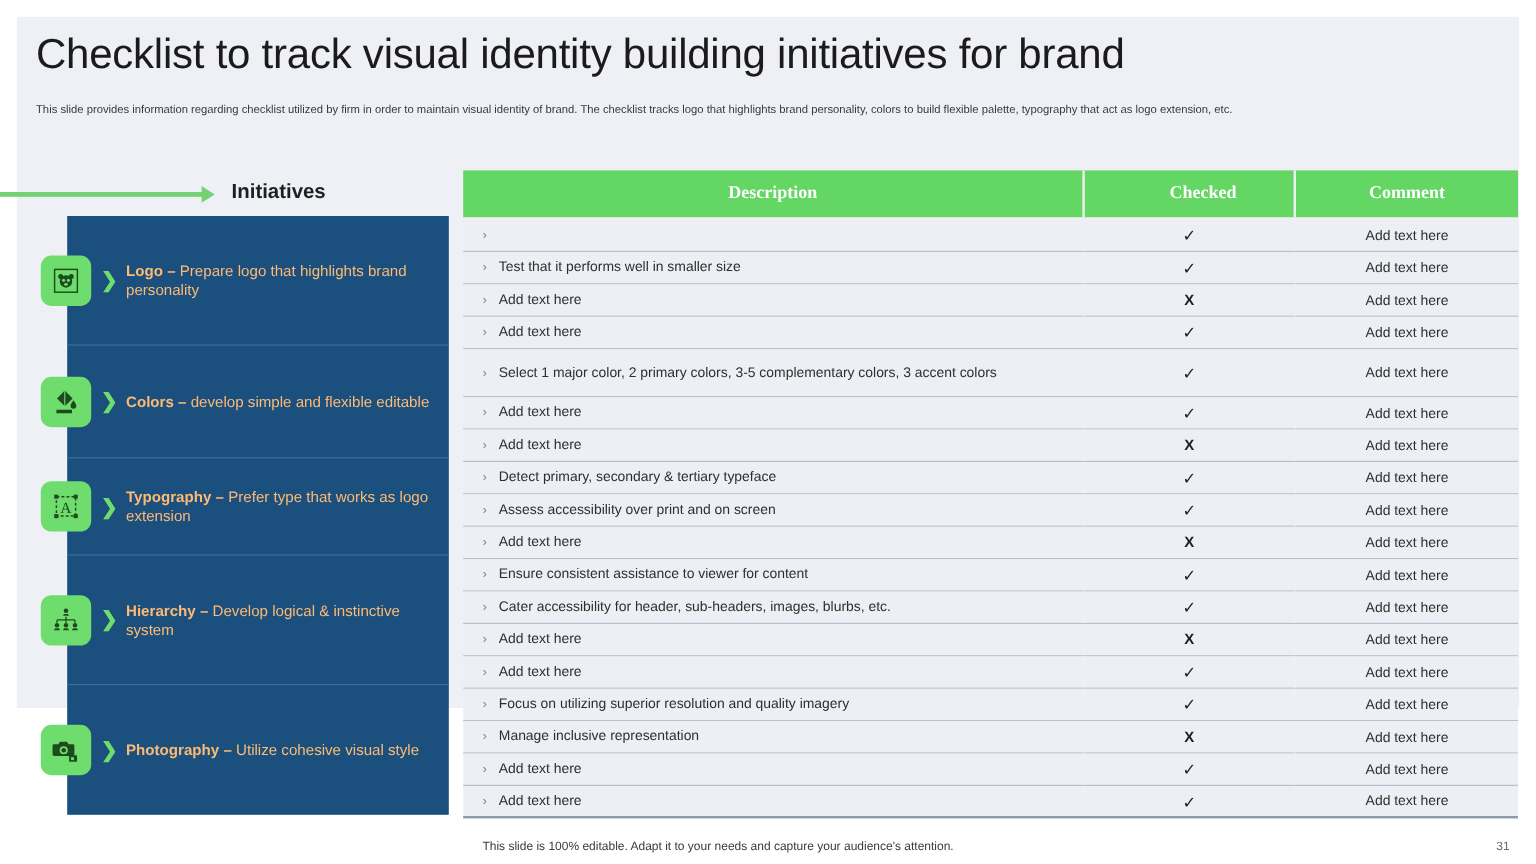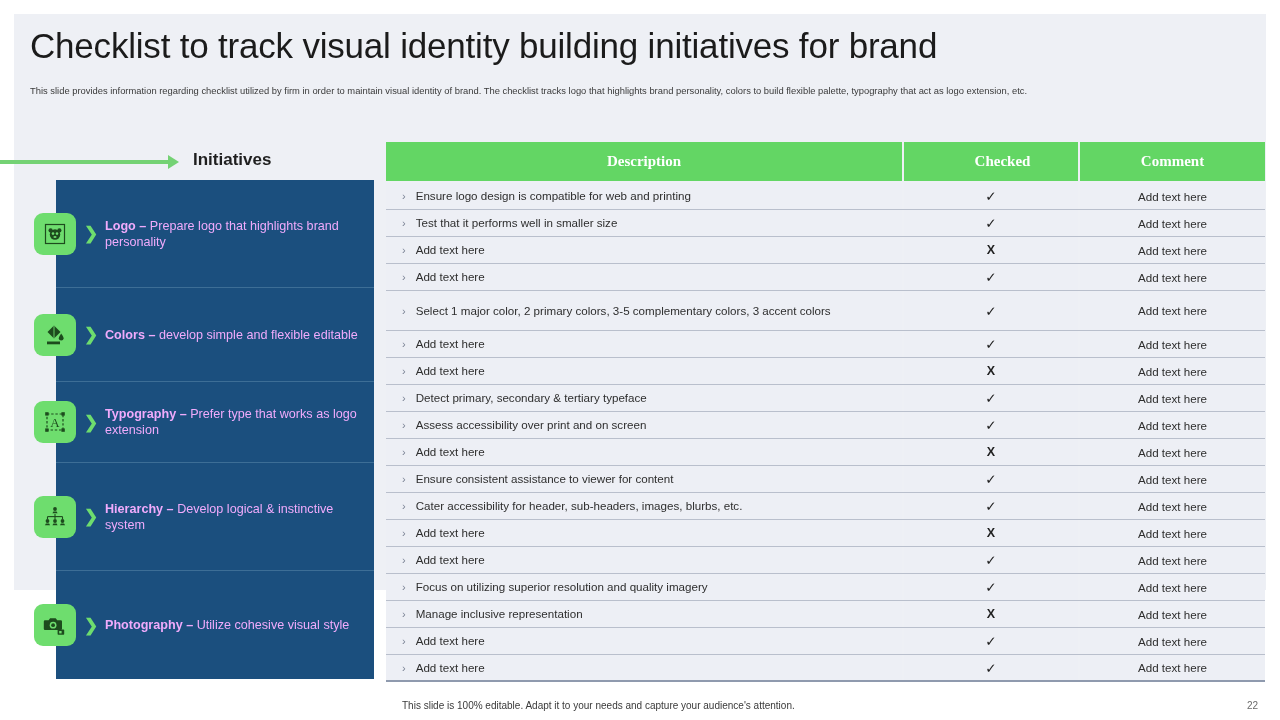--- a/index.html
+++ b/index.html
@@ -68,21 +68,21 @@
     background: #6edd6e;
     display: flex; align-items: center; justify-content: center;
   }
   .init-icon svg { display: block; }
   .init-chev {
     position: absolute; left: 28px;
     color: #6edd6e; font-size: 17px; font-weight: bold;
   }
   .init-text {
     margin-left: 49px; margin-right: 8px;
-    font-size: 12.6px; line-height: 16px; color: #f0abfc;
+    font-size: 12.6px; line-height: 16px; color: #fdba74;
   }
   .init-text b { font-weight: bold; }
 
   
   .table-wrap {
     position: absolute; left: 386px; top: 142px;
     width: 879px;
   }
   .thead {
     display: flex; height: 39px;
@@ -247,21 +247,20 @@
   <div class="table-wrap">
     <div class="thead">
       <div class="th col-desc">Description</div>
       <div class="th col-chk">Checked</div>
       <div class="th col-cmt">Comment</div>
     </div>
     <div class="tbody" id="tbody">
         <div class="trow">
           <div class="cell-desc">
             <span class="bullet">›</span>
-            <span>Ensure logo design is compatible for web and printing</span>
           </div>
           <div class="cell-chk tick">✓</div>
           <div class="cell-cmt">Add text here</div>
         </div>
         <div class="trow">
           <div class="cell-desc">
             <span class="bullet">›</span>
             <span>Test that it performs well in smaller size</span>
           </div>
           <div class="cell-chk tick">✓</div>
@@ -392,15 +391,15 @@
             <span class="bullet">›</span>
             <span>Add text here</span>
           </div>
           <div class="cell-chk tick">✓</div>
           <div class="cell-cmt">Add text here</div>
         </div>
       </div>
   </div>
 
   <div class="footer-note">This slide is 100% editable. Adapt it to your needs and capture your audience's attention.</div>
-  <div class="page-num">22</div>
+  <div class="page-num">31</div>
 
 </div>
 
 </body></html>

